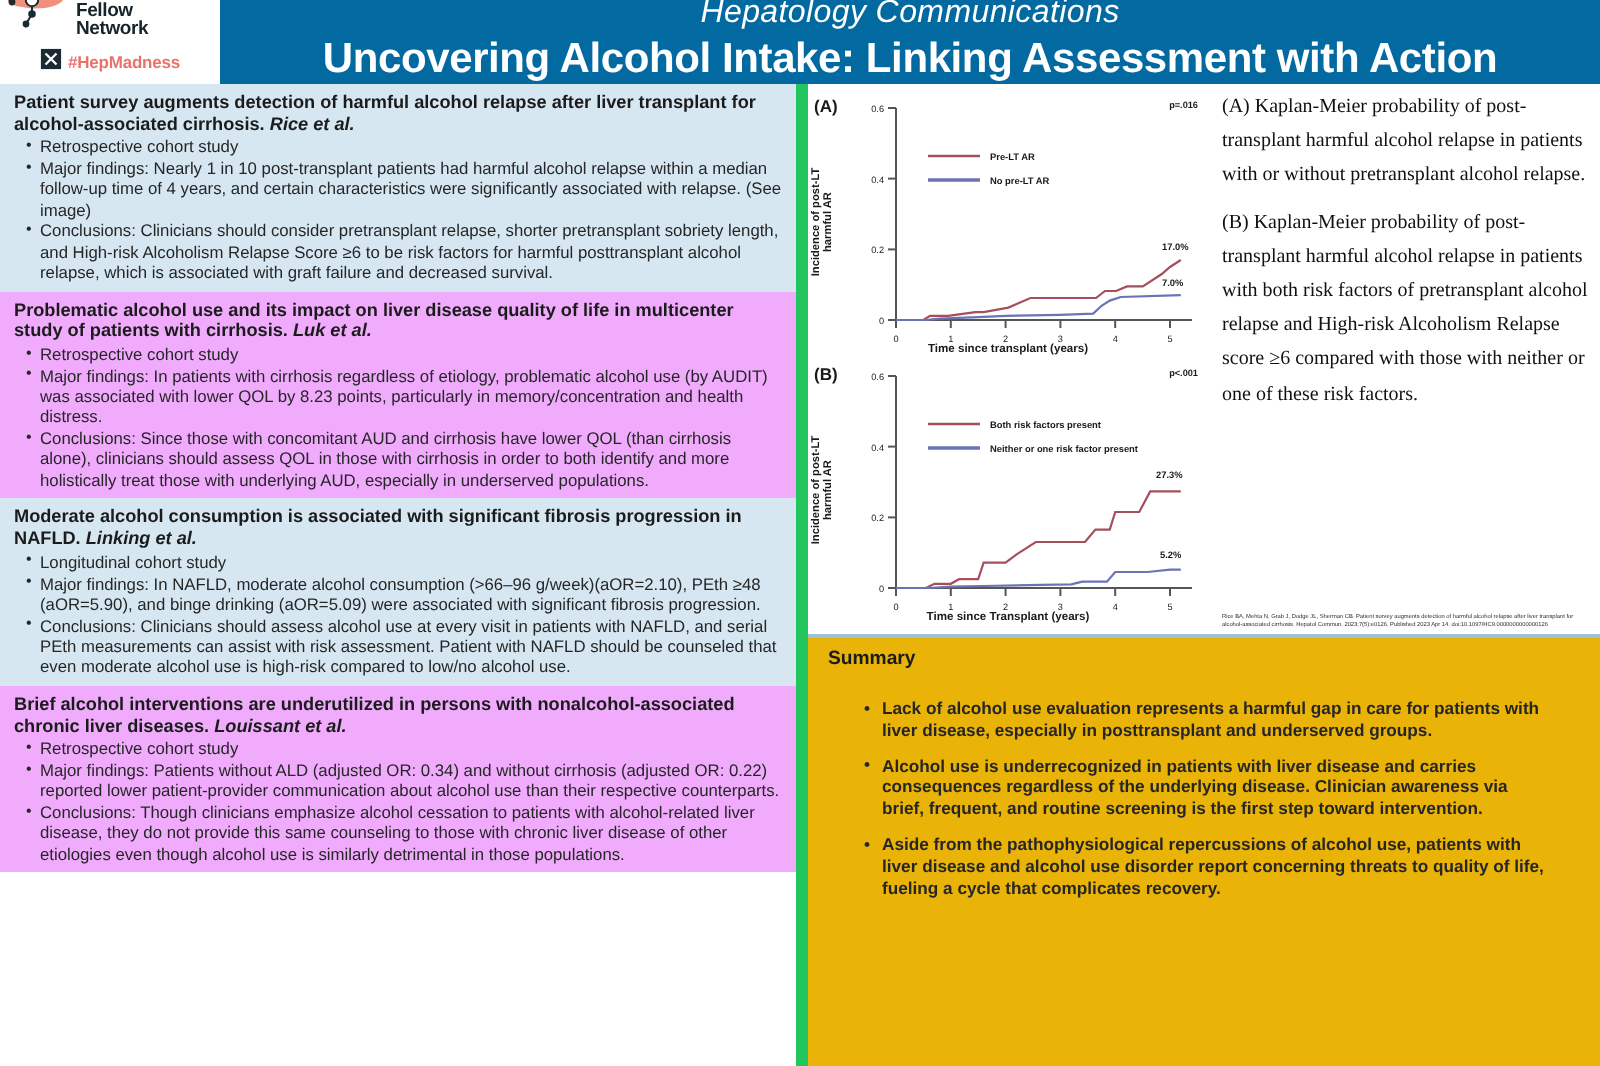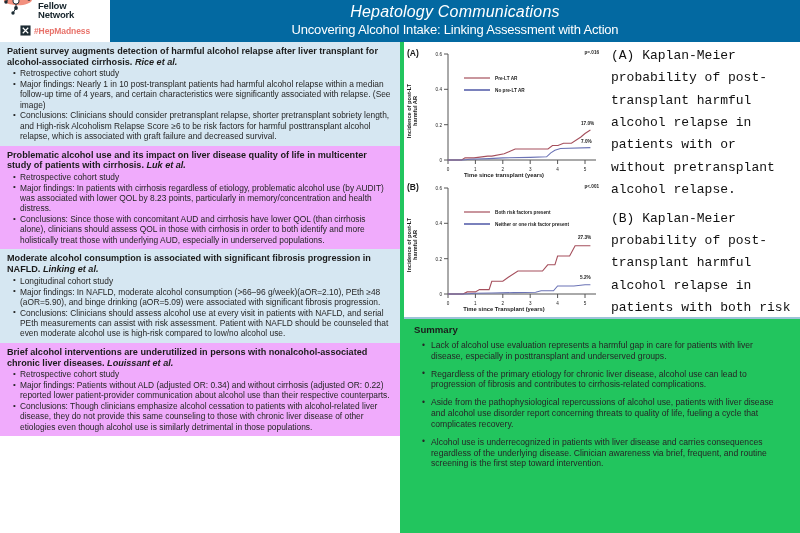--- a/index.html
+++ b/index.html
@@ -82,39 +82,39 @@
     padding-bottom: 2px;
   }
   .journal {
     font-size: 16px;
     font-style: italic;
     font-weight: 400;
     letter-spacing: 0.2px;
     line-height: 1.15;
   }
   .main-title {
-    font-size: 13px;
-    font-weight: normal;
+    font-size: 21px;
+    font-weight: bold;
     letter-spacing: -0.2px;
     line-height: 1.2;
     margin-top: 1px;
   }
 
   
   .body {
     flex: 1;
     display: flex;
     min-height: 0;
   }
   .col-left {
     width: 404px;
     display: flex;
     flex-direction: column;
     flex-shrink: 0;
-    border-right: 4px solid #22c55e;
+    border-right: 6px solid #22c55e;
   }
   .col-right {
     flex: 1;
     display: flex;
     flex-direction: column;
     min-width: 0;
   }
 
   
   .study {
@@ -171,22 +171,22 @@
   }
   .caps {
     flex: 1;
     background: #ffffff;
     padding: 3px 6px 0 7px;
     display: flex;
     flex-direction: column;
     min-width: 0;
   }
   .cap {
-    font-family: Liberation Mono, monospace;
-    font-size: 13px;
+    font-family: Liberation Serif, serif;
+    font-size: 10px;
     line-height: 1.72;
     color: #111111;
   }
   .cap.b { margin-top: 6px; }
   .citation {
     font-family: "Liberation Sans", sans-serif;
     font-size: 2.9px;
     line-height: 1.45;
     color: #2b2b2b;
     margin-top: auto;
@@ -236,35 +236,36 @@
     color: #1a1a1a;
   }
   .chart svg { position: absolute; left: 0; top: 0; }
   .legend-txt { font-size: 4.7px; font-weight: bold; fill: #1a1a1a; }
   .tick-txt   { font-size: 4.6px; fill: #1a1a1a; }
   .endlabel   { font-size: 4.7px; font-weight: bold; fill: #1a1a1a; }
 
   
   .summary {
     flex: 1;
-    background: #22c55e;
+    background: #eab308;
     padding: 5px 9px 4px 10px;
     min-height: 0;
     overflow: hidden;
   }
   .summary h2 {
     margin: 0 0 5px 0;
     font-size: 9.6px;
     font-weight: bold;
     color: #1b1b1b;
   }
   .sum-list {
     list-style: none;
-    margin: 4px;
+    margin: 14px;
     padding: 0 0 0 4px;
+    font-weight: bold;
   }
   .sum-list li {
     position: relative;
     font-size: 8.6px;
     line-height: 1.26;
     color: #262626;
     padding-left: 9px;
     margin-bottom: 7px;
   }
   .sum-list li::before {
@@ -495,21 +496,20 @@
           <div class="cap b">(B) Kaplan-Meier probability of post-transplant harmful alcohol relapse in patients with both risk factors of pretransplant alcohol relapse and High-risk Alcoholism Relapse score ≥6 compared with those with neither or one of these risk factors.</div>
           <div class="citation">Rice BA, Mehta N, Grab J, Dodge JL, Sherman CB. Patient survey augments detection of harmful alcohol relapse after liver transplant for alcohol-associated cirrhosis. Hepatol Commun. 2023;7(5):e0126. Published 2023 Apr 14. doi:10.1097/HC9.0000000000000126</div>
         </div>
 
       </div>
 
       <div class="summary">
         <h2>Summary</h2>
         <ul class="sum-list">
           <li>Lack of alcohol use evaluation represents a harmful gap in care for patients with liver disease, especially in posttransplant and underserved groups.</li>
-          <li>Regardless of the primary etiology for chronic liver disease, alcohol use can lead to  progression of fibrosis and contributes to cirrhosis-related complications.</li>
+          <li>Alcohol use is underrecognized in patients with liver disease and carries consequences regardless of the underlying disease. Clinician awareness via brief, frequent, and routine screening is the first step toward intervention.</li>
           <li>Aside from the pathophysiological repercussions of alcohol use, patients with liver disease and alcohol use disorder report concerning threats to quality of life, fueling a cycle that complicates recovery.</li>
-          <li>Alcohol use is underrecognized in patients with liver disease and carries consequences regardless of the underlying disease. Clinician awareness via brief, frequent, and routine screening is the first step toward intervention.</li>
         </ul>
       </div>
 
     </div>
   </div>
 </div>
 
 </body></html>

